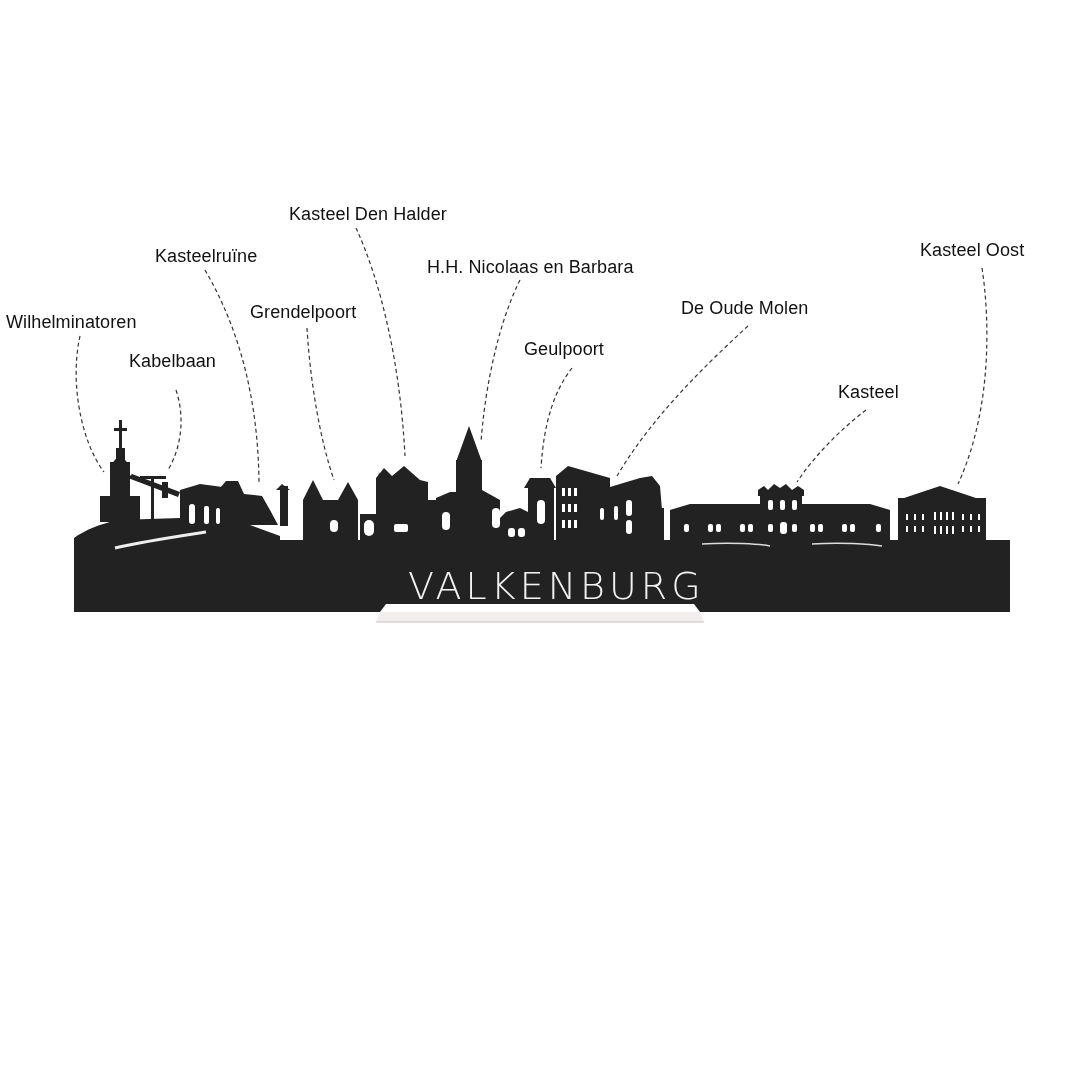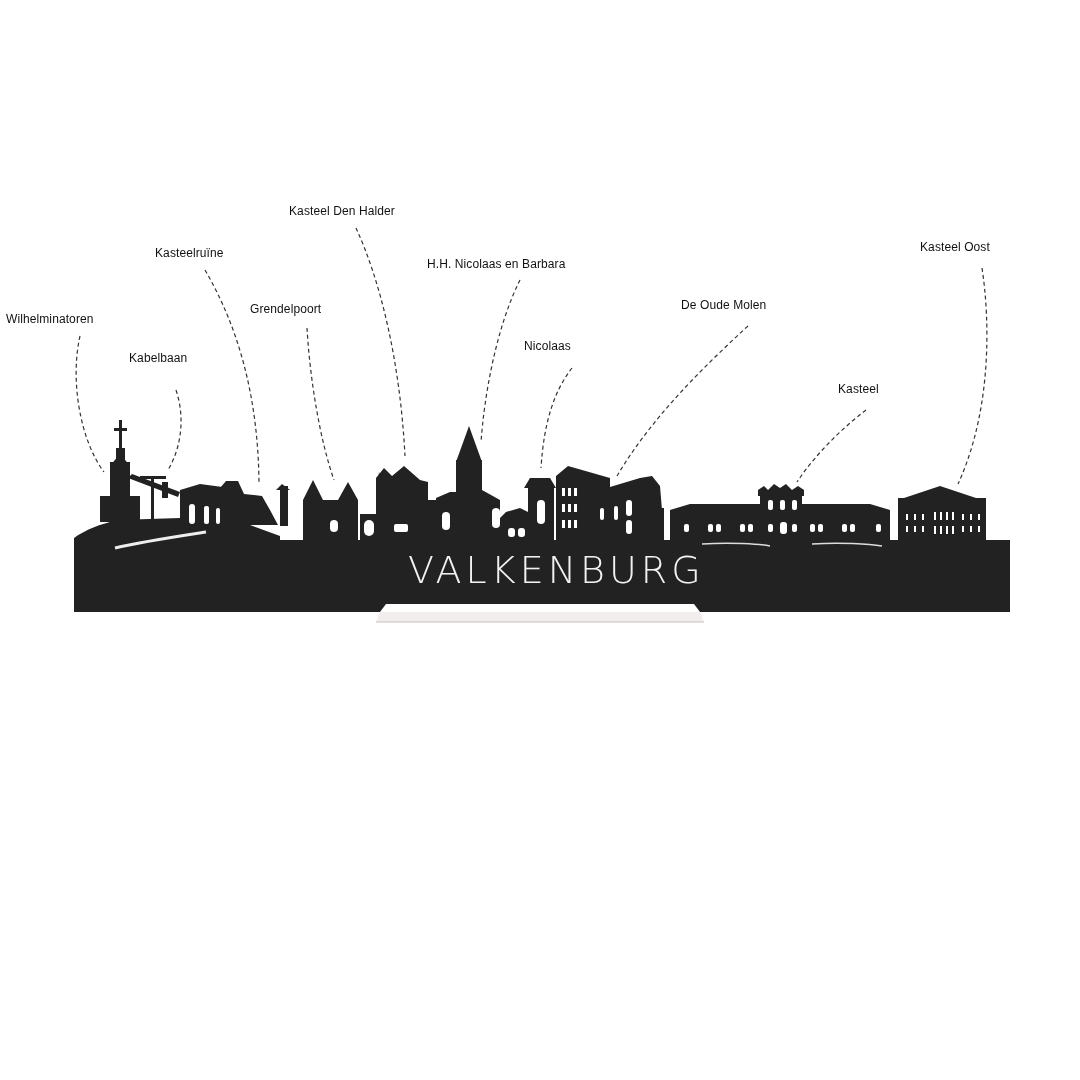--- a/index.html
+++ b/index.html
@@ -1,21 +1,21 @@
 <!DOCTYPE html>
 <html><head>
   <meta charset="utf-8">
   <style>
     html, body { margin: 0; padding: 0; background: #ffffff; }
     body { width: 1080px; height: 1080px; position: relative; overflow: hidden;
            font-family: "Liberation Sans", sans-serif; }
     .stage { position: absolute; left: 0; top: 0; width: 1080px; height: 1080px; }
-    .label { position: absolute; font-size: 12px; color: #111; white-space: nowrap; letter-spacing: 0.1px; }
+    .label { position: absolute; font-size: 18px; color: #111; white-space: nowrap; letter-spacing: 0.1px; }
     svg.art { position: absolute; left: 0; top: 0; }
-    .wordmark { position: absolute; left: 408px; top: 548px; width: 270px; 
+    .wordmark { position: absolute; left: 408px; top: 564px; width: 270px; 
                 font-size: 38px; letter-spacing: 4px; color: #f2f2f2; font-weight: 300;
                 font-family: "DejaVu Sans", sans-serif; }
   </style>
 </head>
 <body>
 
 <div class="stage">
 
   <svg class="art" width="1080" height="1080" viewBox="0 0 1080 1080">
 
@@ -157,17 +157,17 @@
   </svg>
 
   <div class="wordmark">VALKENBURG</div>
 
   <div class="label" style="left:6px; top:312px;">Wilhelminatoren</div>
   <div class="label" style="left:129px; top:351px;">Kabelbaan</div>
   <div class="label" style="left:155px; top:246px;text-align:center;">Kasteelruïne</div>
   <div class="label" style="left:250px; top:302px;">Grendelpoort</div>
   <div class="label" style="left:289px; top:204px;">Kasteel Den Halder</div>
   <div class="label" style="left:427px; top:257px;text-align:right;">H.H. Nicolaas en Barbara</div>
-  <div class="label" style="left:524px; top:339px;">Nicolaas</div>
+  <div class="label" style="left:524px; top:339px;">Geulpoort</div>
   <div class="label" style="left:681px; top:298px;">De Oude Molen</div>
   <div class="label" style="left:838px; top:382px;">Kasteel</div>
   <div class="label" style="left:920px; top:240px;">Kasteel Oost</div>
 </div>
 
 </body></html>

